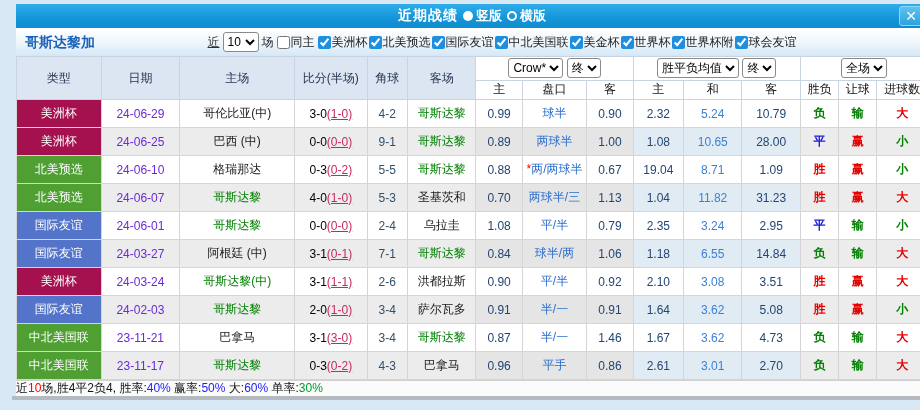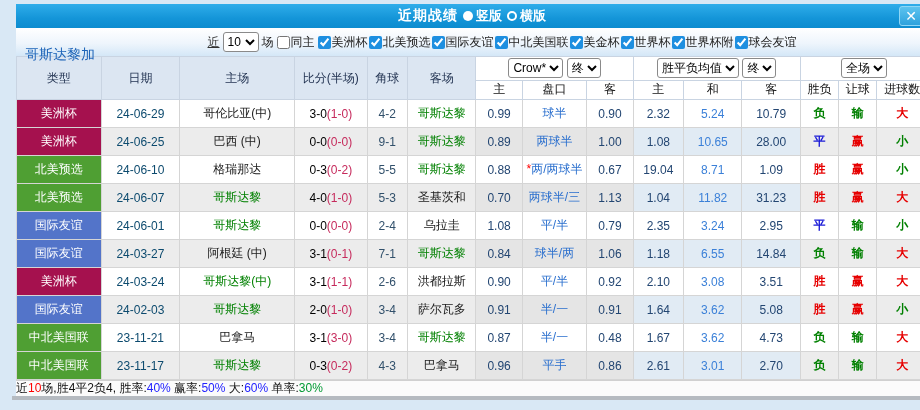--- a/index.html
+++ b/index.html
@@ -28,21 +28,21 @@
     background: linear-gradient(180deg,#5cc3ef,#2da2dd); border: 1px solid #8ed7f6; border-radius: 3px;
     color: #fff; font-weight: bold; font-size: 14px; line-height: 18px; text-align: center; cursor: pointer;
   }
 
   
   .filterbar {
     height: 28px; position: relative;
     background: linear-gradient(180deg, #ffffff 0%, #eef5fc 55%, #d4e7f7 100%);
     display: flex; align-items: center; justify-content: center; font-size: 12px; color: #222;
   }
-  .team-name { position: absolute; left: 9px; top: 6px; font-size: 14px; font-weight: normal; color: #1d64b8; margin-top: 12px; }
+  .team-name { position: absolute; left: 9px; top: 6px; font-size: 14px; font-weight: bold; color: #1d64b8; }
   .filter-group { display: flex; align-items: center; gap: 3px; margin-left: 60px; }
   .near-link { color: #333; text-decoration: underline; cursor: pointer; }
   select {
     font-size: 12px; height: 20px; background: #fff; color: #000;
     border: 1px solid #8a8a8a; border-radius: 3px; font-family: inherit;
   }
   .chk { display: inline-flex; align-items: center; cursor: pointer; }
   .chk input { width: 13px; height: 13px; accent-color: #1e8fe0; margin-right: 1px; cursor: pointer; }
 
   
@@ -59,25 +59,25 @@
   td.bg-cream { background: #fbf5ea; }
   tr.even td.bg-cream { background: #e5e5e5; }
   td.bg-blue { background: #eaf3fa; }
   tr.even td.bg-blue { background: #e1ebf4; }
 
   td.cell-league { color: #fff; }
   td.cell-league.lg-maroon { background: #a5114e; }
   td.cell-league.lg-green  { background: #4f9f33; }
   td.cell-league.lg-blue   { background: #5374c9; }
 
-  .cell-date { color: #0c4a6e; margin-left: 46px; }
+  .cell-date { color: #6d28d9; margin-left: 46px; }
   .cell-team { color: #1a1a1a; }
   .cell-team.t-green { color: #008000; }
   .ft { color: #000000; }
-  .ht { color: #c62a5c; }
+  .ht { color: #c62a5c; text-decoration: underline; }
   .cell-corner { color: #31506b; }
   .cell-odds { color: #234672; }
   .cell-odds-mid { color: #3b80d8; }
   .cell-handicap { color: #2a6fce; }
   .cell-handicap .star { color: #ff0000; }
   .cell-result { font-weight: bold; }
   .c-red { color: #e60000; } .c-green { color: #008000; } .c-blue { color: #1717d6; }
 
   
   .footerbar {
@@ -348,21 +348,21 @@
           </tr>
           <tr class="odd">
             <td class="cell-league lg-green">中北美国联</td>
             <td class="cell-date">23-11-21</td>
             <td class="cell-team">巴拿马</td>
             <td class="cell-score"><span class="ft">3-1</span><span class="ht">(3-0)</span></td>
             <td class="cell-corner">3-4</td>
             <td class="cell-team t-green">哥斯达黎</td>
             <td class="cell-odds bg-cream">0.87</td>
             <td class="cell-handicap bg-cream">半/一</td>
-            <td class="cell-odds bg-cream">0.48</td>
+            <td class="cell-odds bg-cream">1.46</td>
             <td class="cell-odds bg-blue">1.67</td>
             <td class="cell-odds-mid bg-blue">3.62</td>
             <td class="cell-odds bg-blue">4.73</td>
             <td class="cell-result c-green">负</td>
             <td class="cell-result c-green">输</td>
             <td class="cell-result c-red">大</td>
           </tr>
           <tr class="even">
             <td class="cell-league lg-green">中北美国联</td>
             <td class="cell-date">23-11-17</td>

